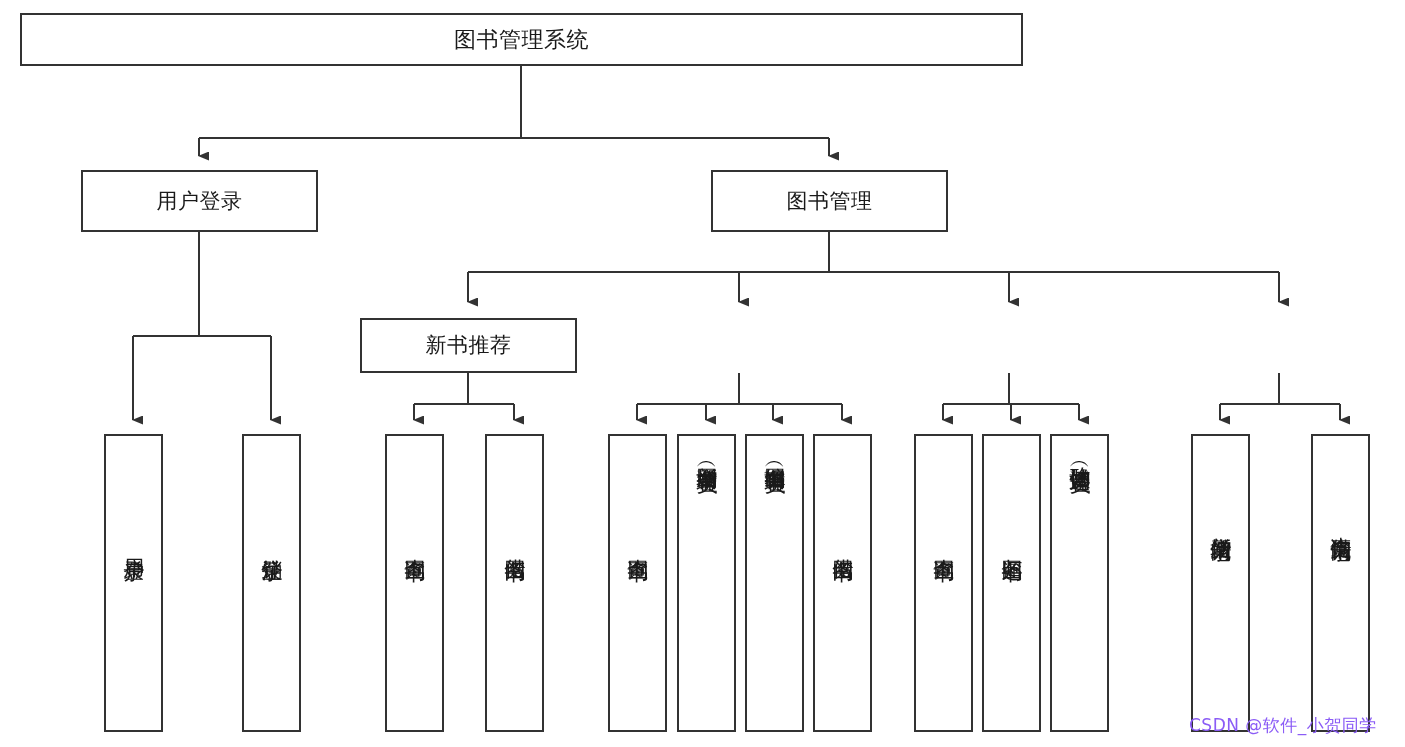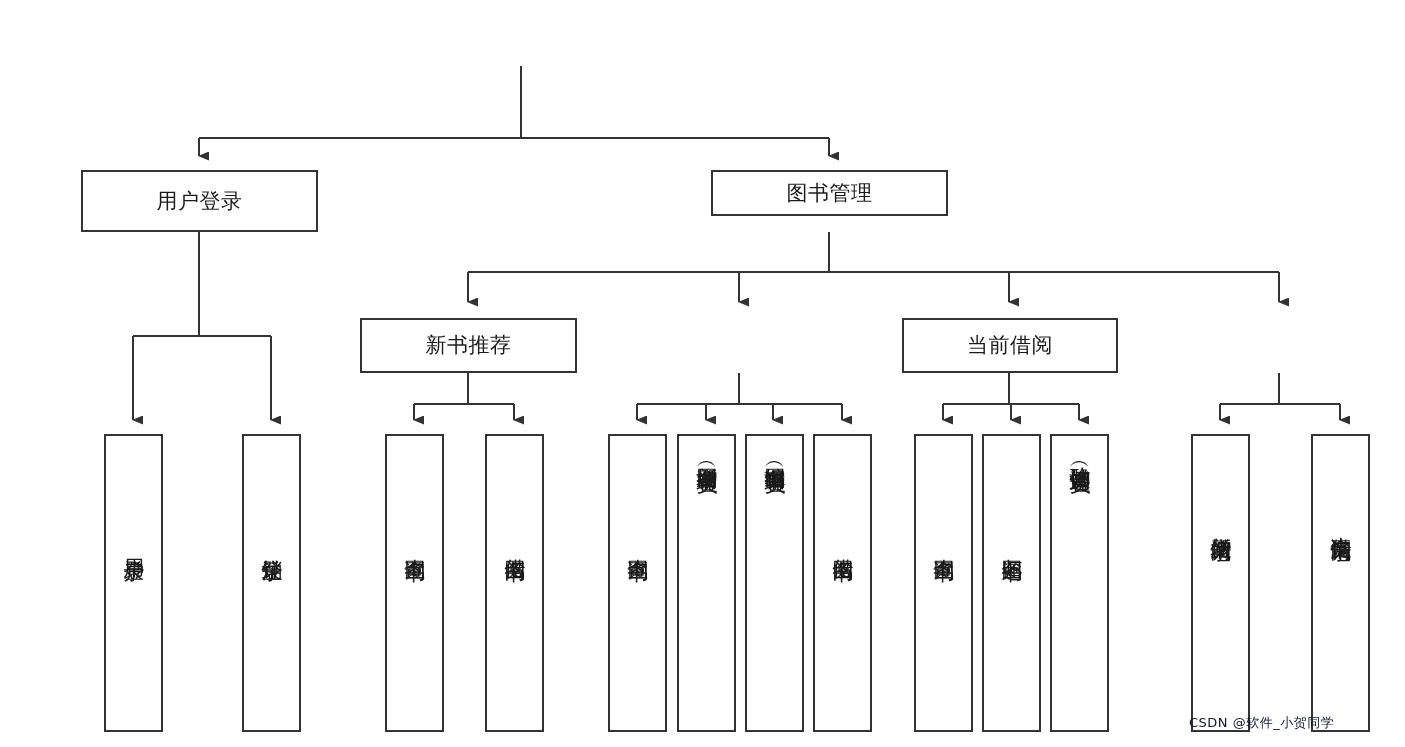--- a/index.html
+++ b/index.html
@@ -68,22 +68,22 @@
     margin-top: 70px;
   }
   .node.leaf.mid2 .node-label {
     margin-top: 92px;
   }
   .node.leaf.tall .node-label {
     margin-top: 0px;
   }
   .watermark {
     position: absolute;
-    font-size: 13px;
-    color: #0f172a;
+    font-size: 17px;
+    color: #8b5cf6;
     white-space: nowrap;
     letter-spacing: 0.5px;
     font-family: "DejaVu Sans", "Liberation Sans", sans-serif;
   }
 </style>
 </head>
 <body>
 
 <div id="diagram-root">
 
@@ -132,34 +132,34 @@
       <path d="M 1011 404 L 1011 420" marker-end="url(#arrowhead)"></path>
       <path d="M 1079 404 L 1079 420" marker-end="url(#arrowhead)"></path>
 
       <path d="M 1279 373 L 1279 404"></path>
       <path d="M 1220 404 L 1340 404"></path>
       <path d="M 1220 404 L 1220 420" marker-end="url(#arrowhead)"></path>
       <path d="M 1340 404 L 1340 420" marker-end="url(#arrowhead)"></path>
     </g>
   </svg>
 
+  <div class="node root horiz" style="left:20px; top:13px; width:1003px; height:53px;">
+    <span class="node-label">图书管理系统</span>
+  </div>
 
   <div class="node horiz" style="left:81px; top:170px; width:237px; height:62px;">
     <span class="node-label">用户登录</span>
   </div>
-  <div class="node horiz" style="left:711px; top:170px; width:237px; height:46px;">
+  <div class="node horiz" style="left:711px; top:170px; width:237px; height:62px;">
     <span class="node-label">图书管理</span>
   </div>
 
   <div class="node horiz" style="left:360px; top:318px; width:217px; height:55px;">
     <span class="node-label">新书推荐</span>
   </div>
-  <div class="node horiz" style="left:902px; top:318px; width:216px; height:55px;">
-    <span class="node-label">当前借阅</span>
-  </div>
 
   <div class="node leaf mid2" style="left:104px; top:434px; width:59px; height:298px;">
     <span class="node-label">用户登录</span>
   </div>
   <div class="node leaf mid2" style="left:242px; top:434px; width:59px; height:298px;">
     <span class="node-label">注销登录</span>
   </div>
 
   <div class="node leaf mid2" style="left:385px; top:434px; width:59px; height:298px;">
     <span class="node-label">查询图书</span>

